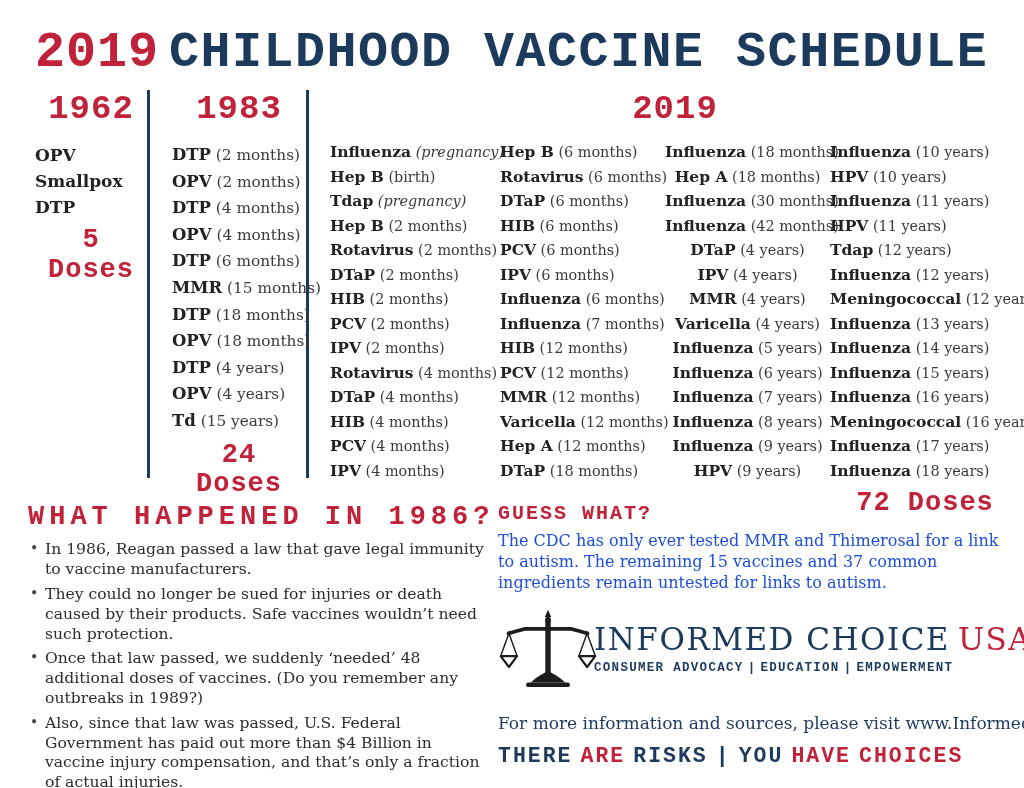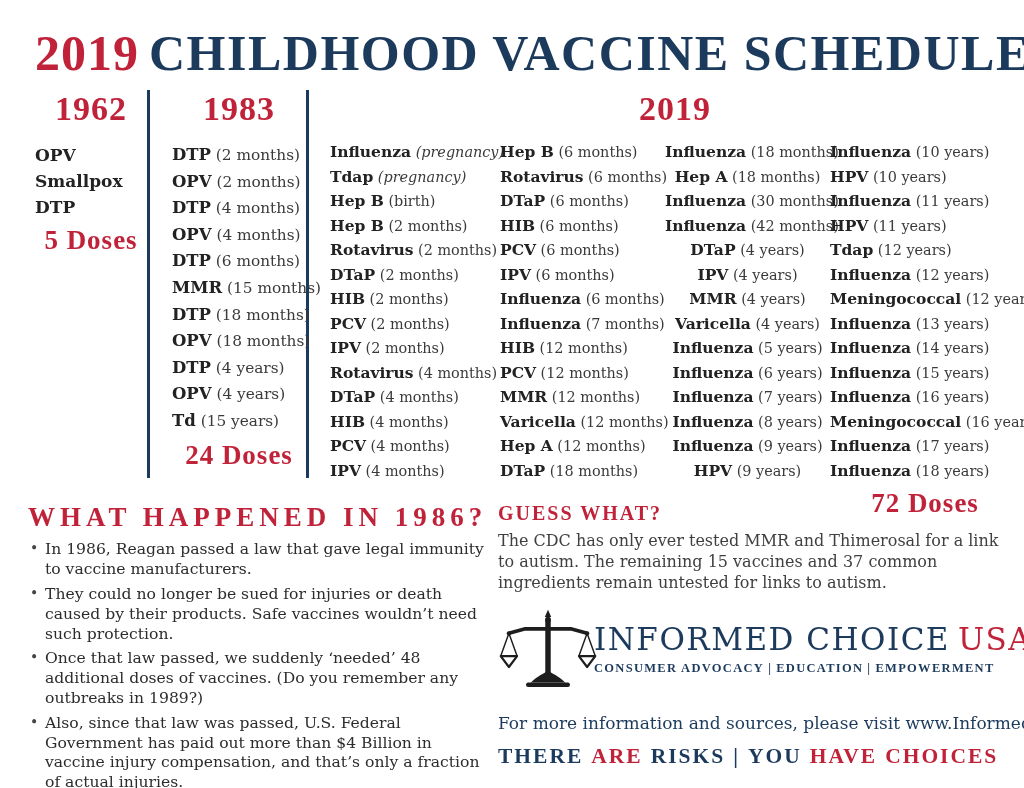--- a/index.html
+++ b/index.html
@@ -1,21 +1,21 @@
 <!DOCTYPE html>
 <html><head>
 <meta charset="utf-8">
 <style>
   * { margin:0; padding:0; box-sizing:border-box; }
   html,body { background:#ffffff; }
   .page {
     position:relative; width:1024px; height:788px; background:#ffffff;
     overflow:hidden; font-family:"DejaVu Serif", serif; color:#2a2a2a;
   }
-  .tw { font-family:Liberation Serif, serif; font-weight:700; }
+  .tw { font-family:Liberation Mono, monospace; font-weight:700; }
   .red  { color:#c02339; }
   .navy { color:#1c3a5c; }
 
   
   .title { position:absolute; left:35px; top:24px; white-space:nowrap; }
   .title .yr   { font-size:50px; letter-spacing:1px; margin-right:10px; }
   .title .txt  { font-size:50px; letter-spacing:1.5px; }
 
   
   .divider { position:absolute; top:90px; width:3px; height:388px; background:#1c3a5c; }
@@ -51,21 +51,21 @@
     position:relative; padding-left:17px; margin-bottom:5px;
     font-size:15.6px; line-height:1.27; color:#2c2c2c;
   }
   .bullets li::before {
     content:"\2022"; position:absolute; left:2px; top:0; color:#444; font-size:14px;
   }
 
   
   .right-bottom { position:absolute; left:498px; top:503px; width:520px; }
   .sect2 { font-size:20px; letter-spacing:2px; line-height:1.05; margin-bottom:7px; white-space:nowrap; }
-  .gw-text { font-size:16px; line-height:1.3; color:#404040; width:505px; }
+  .gw-text { font-size:16px; line-height:1.3; color:#1d4ed8; width:505px; }
 
   .logo-row { display:flex; align-items:flex-start; margin-top:13px; }
   .logo-row svg { flex:0 0 auto; }
   .logo-text { margin-left:-4px; padding-top:18px; }
   .brand { font-size:31px; letter-spacing:1.5px; line-height:1; white-space:nowrap; }
   .brand .usa { margin-left:8px; }
   .tagline { font-size:12.5px; letter-spacing:1.3px; margin-top:6px; white-space:nowrap; }
   .tagline .sep { padding:0 4px; }
 
   .info { font-size:17px; line-height:1.25; margin-top:15px; white-space:nowrap; }
@@ -111,22 +111,22 @@
         <div class="vax"><b>Td</b><span class="d"> (15 years)</span></div>
       </div>
     <div class="tw red doses">24 Doses</div>
   </section>
 
   <section class="col col2019">
     <h2 class="tw red year">2019</h2>
     <div class="subcols">
       <div class="sc1">
           <div class="vax"><b>Influenza</b><span class="d it"> (pregnancy)</span></div>
+          <div class="vax"><b>Hep B</b><span class="d"> (birth)</span></div>
           <div class="vax"><b>Tdap</b><span class="d it"> (pregnancy)</span></div>
-          <div class="vax"><b>Hep B</b><span class="d"> (birth)</span></div>
           <div class="vax"><b>Hep B</b><span class="d"> (2 months)</span></div>
           <div class="vax"><b>Rotavirus</b><span class="d"> (2 months)</span></div>
           <div class="vax"><b>DTaP</b><span class="d"> (2 months)</span></div>
           <div class="vax"><b>HIB</b><span class="d"> (2 months)</span></div>
           <div class="vax"><b>PCV</b><span class="d"> (2 months)</span></div>
           <div class="vax"><b>IPV</b><span class="d"> (2 months)</span></div>
           <div class="vax"><b>Rotavirus</b><span class="d"> (4 months)</span></div>
           <div class="vax"><b>DTaP</b><span class="d"> (4 months)</span></div>
           <div class="vax"><b>HIB</b><span class="d"> (4 months)</span></div>
           <div class="vax"><b>PCV</b><span class="d"> (4 months)</span></div>

